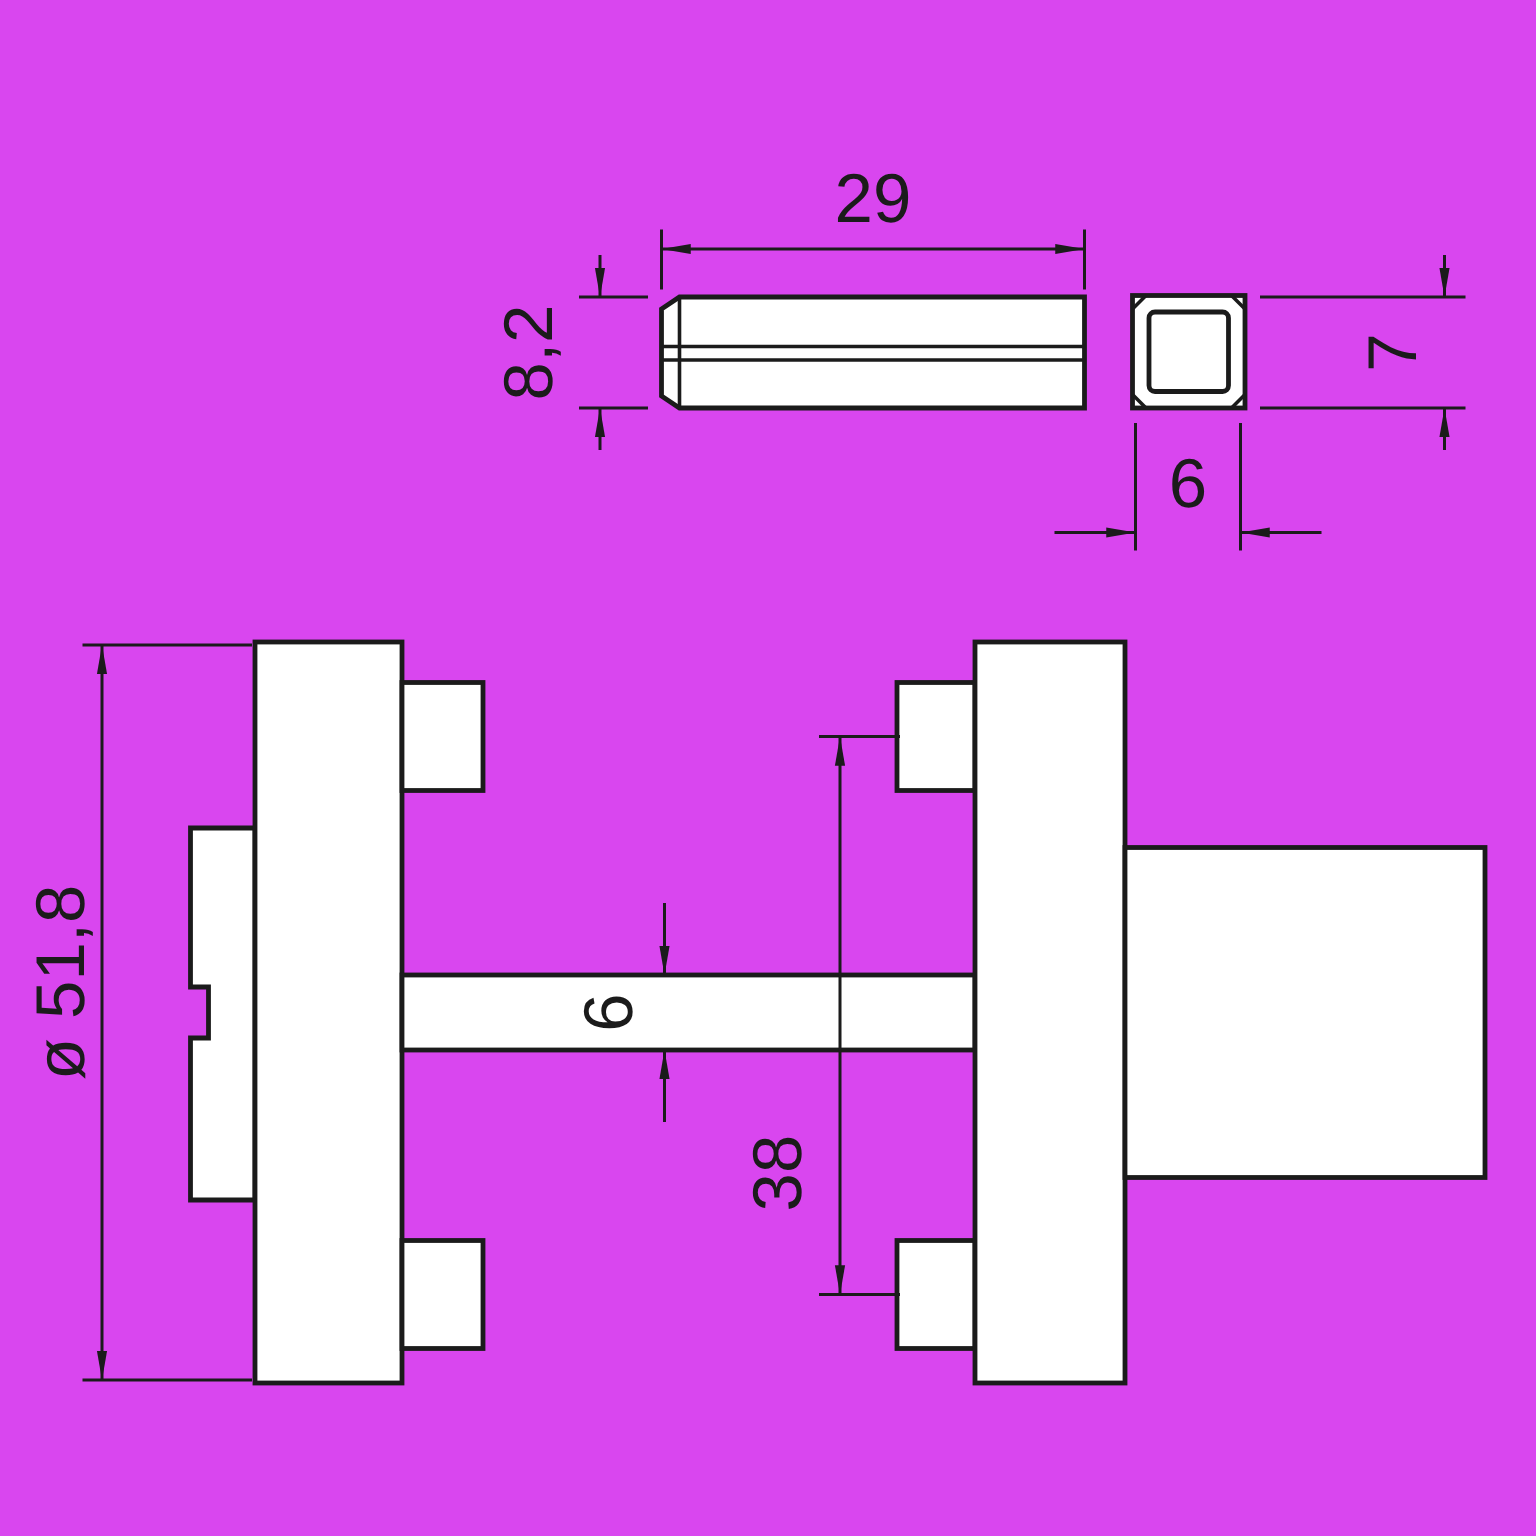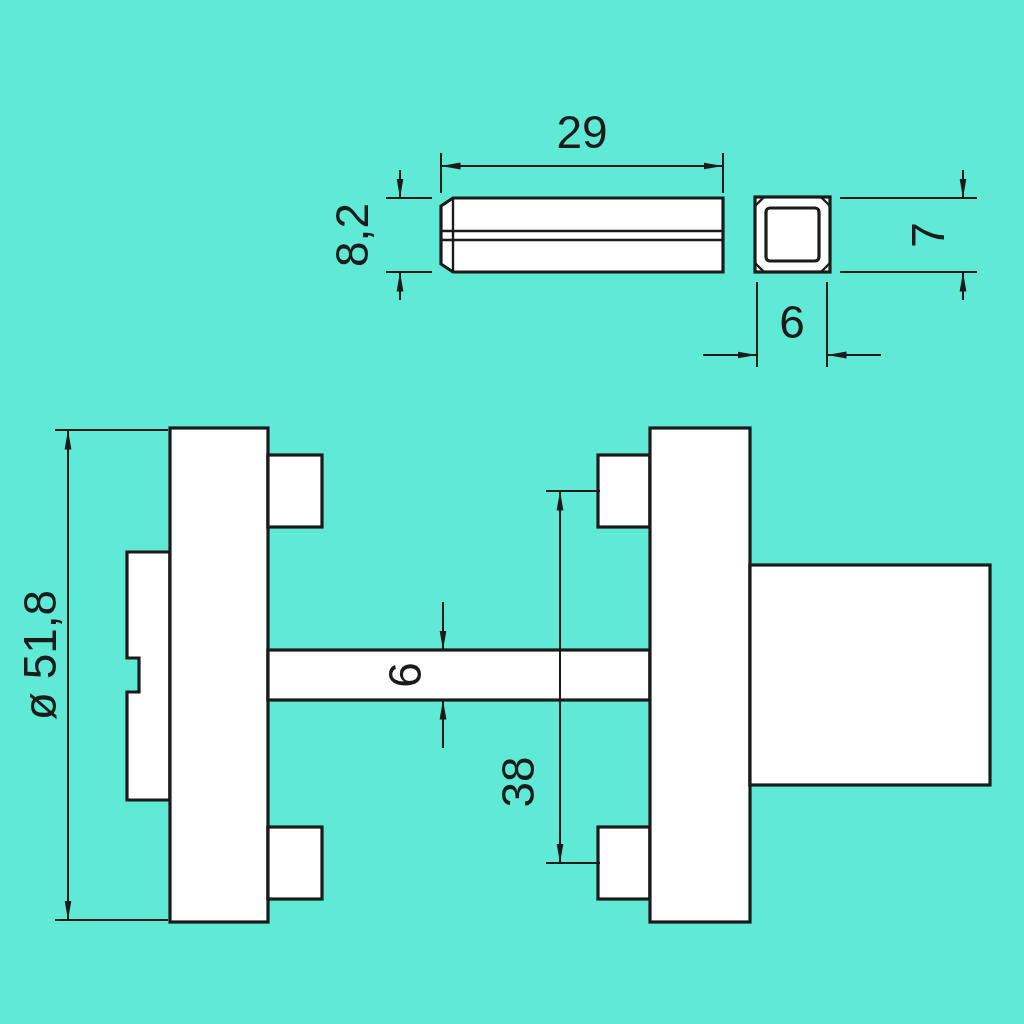--- a/index.html
+++ b/index.html
@@ -7,21 +7,21 @@
     padding: 0;
     background: #ffffff;
     width: 1024px;
     height: 1024px;
     overflow: hidden;
   }
   .canvas {
     width: 1024px;
     height: 1024px;
     position: relative;
-    background: #5eead4;
+    background: #d946ef;
   }
   svg { display: block; }
   .outline {
     fill: #ffffff;
     stroke: #1b1b1b;
     stroke-width: 3.2;
     stroke-linejoin: miter;
   }
   .detail {
     fill: none;

